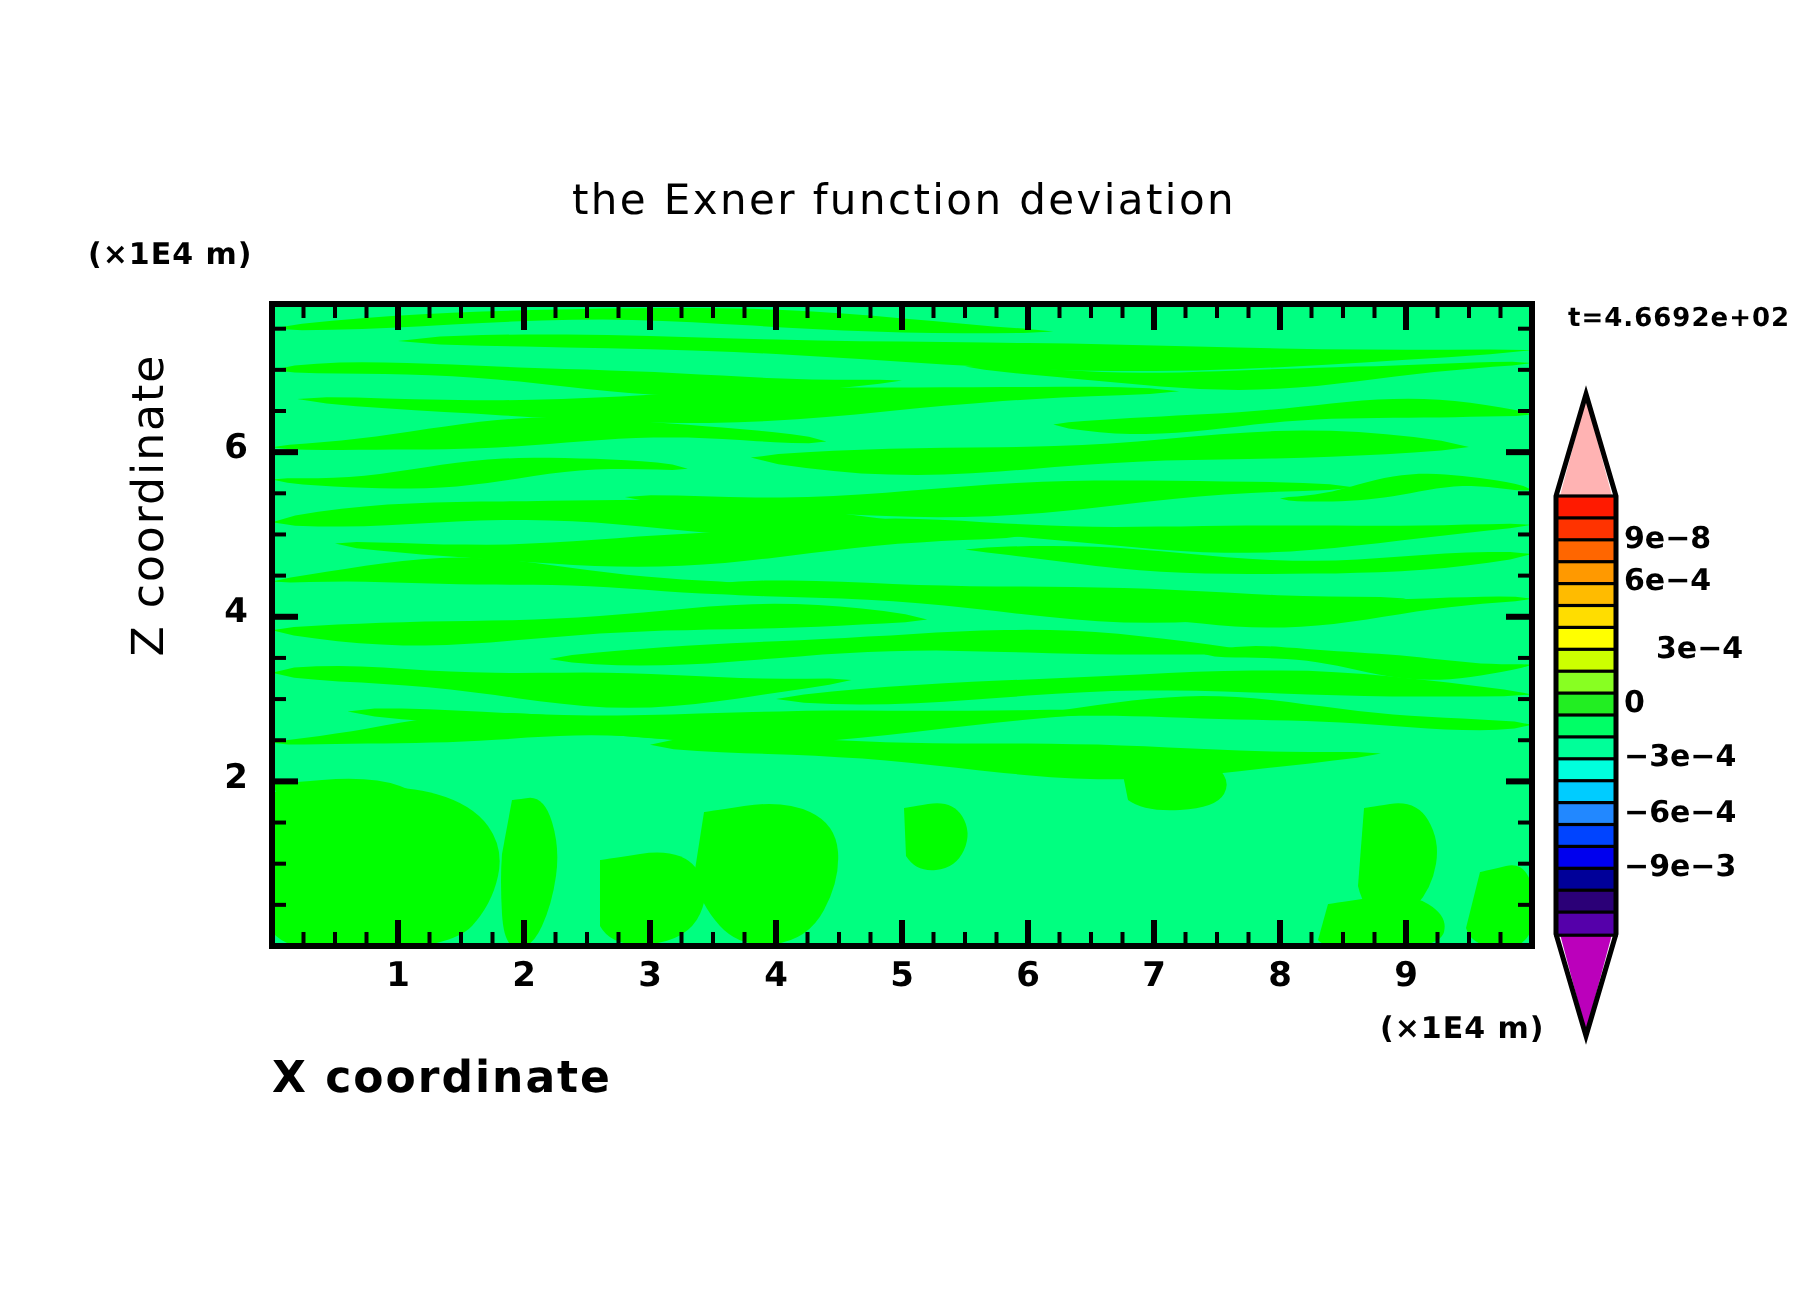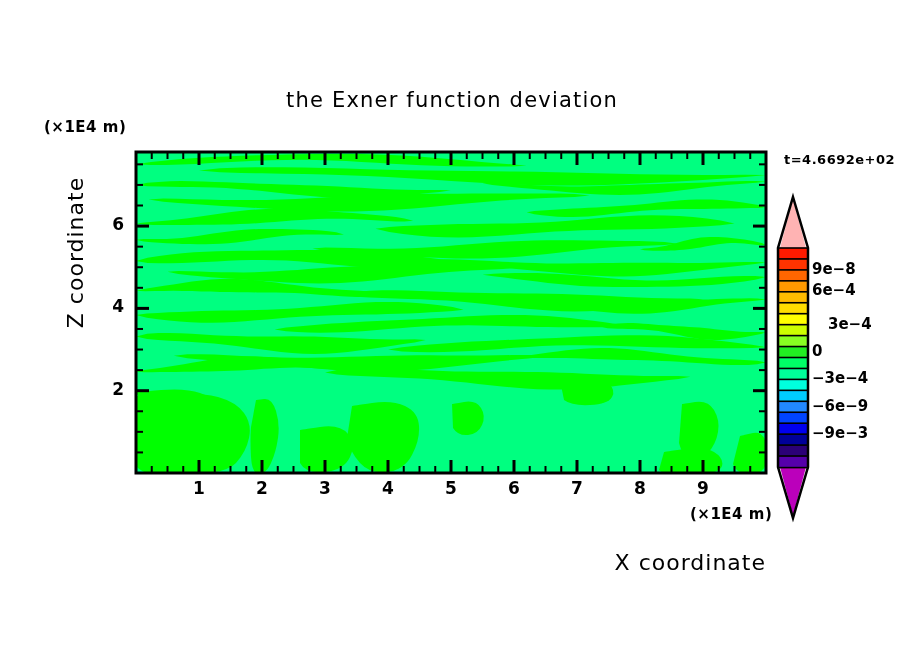--- a/index.html
+++ b/index.html
@@ -51,25 +51,26 @@
     font-weight: 600;
   }
 
   #time-stamp {
     left: 784px; top: 152px;
     font-size: 13px;
     font-weight: 600;
   }
 
   #x-axis-title {
-    left: 136px; top: 550px;
+    left: 136px; top: 527px;
     width: 630px;
-    text-align: right;
+    text-align: left;
     font-size: 22px;
     letter-spacing: 1px;
+    font-weight: bold;
   }
 
   #y-axis-title {
     left: -25px;
     top: 240px;
     width: 200px;
     text-align: center;
     font-size: 22px;
     letter-spacing: 1px;
     transform: rotate(-90deg);
@@ -319,15 +320,15 @@
     <div class="tick-label ytick-label" style="left: 84px; top: 378.692px;">2</div>
     <div class="tick-label ytick-label" style="left: 84px; top: 296.385px;">4</div>
     <div class="tick-label ytick-label" style="left: 84px; top: 214.077px;">6</div>
   </div>
 <div id="cbar-label-layer">
     <div class="cbar-label" style="top: 259.9px;">9e−8</div>
     <div class="cbar-label" style="top: 270px; margin-top: 11px;">6e−4</div>
     <div class="cbar-label" style="top: 314.65px; margin-left: 16px;">3e−4</div>
     <div class="cbar-label" style="top: 342.025px;">0</div>
     <div class="cbar-label" style="top: 369.4px;">−3e−4</div>
-    <div class="cbar-label" style="top: 396.775px;">−6e−9</div>
+    <div class="cbar-label" style="top: 396.775px;">−6e−4</div>
     <div class="cbar-label" style="top: 424.15px;">−9e−3</div>
   </div>
 
 </body></html>

